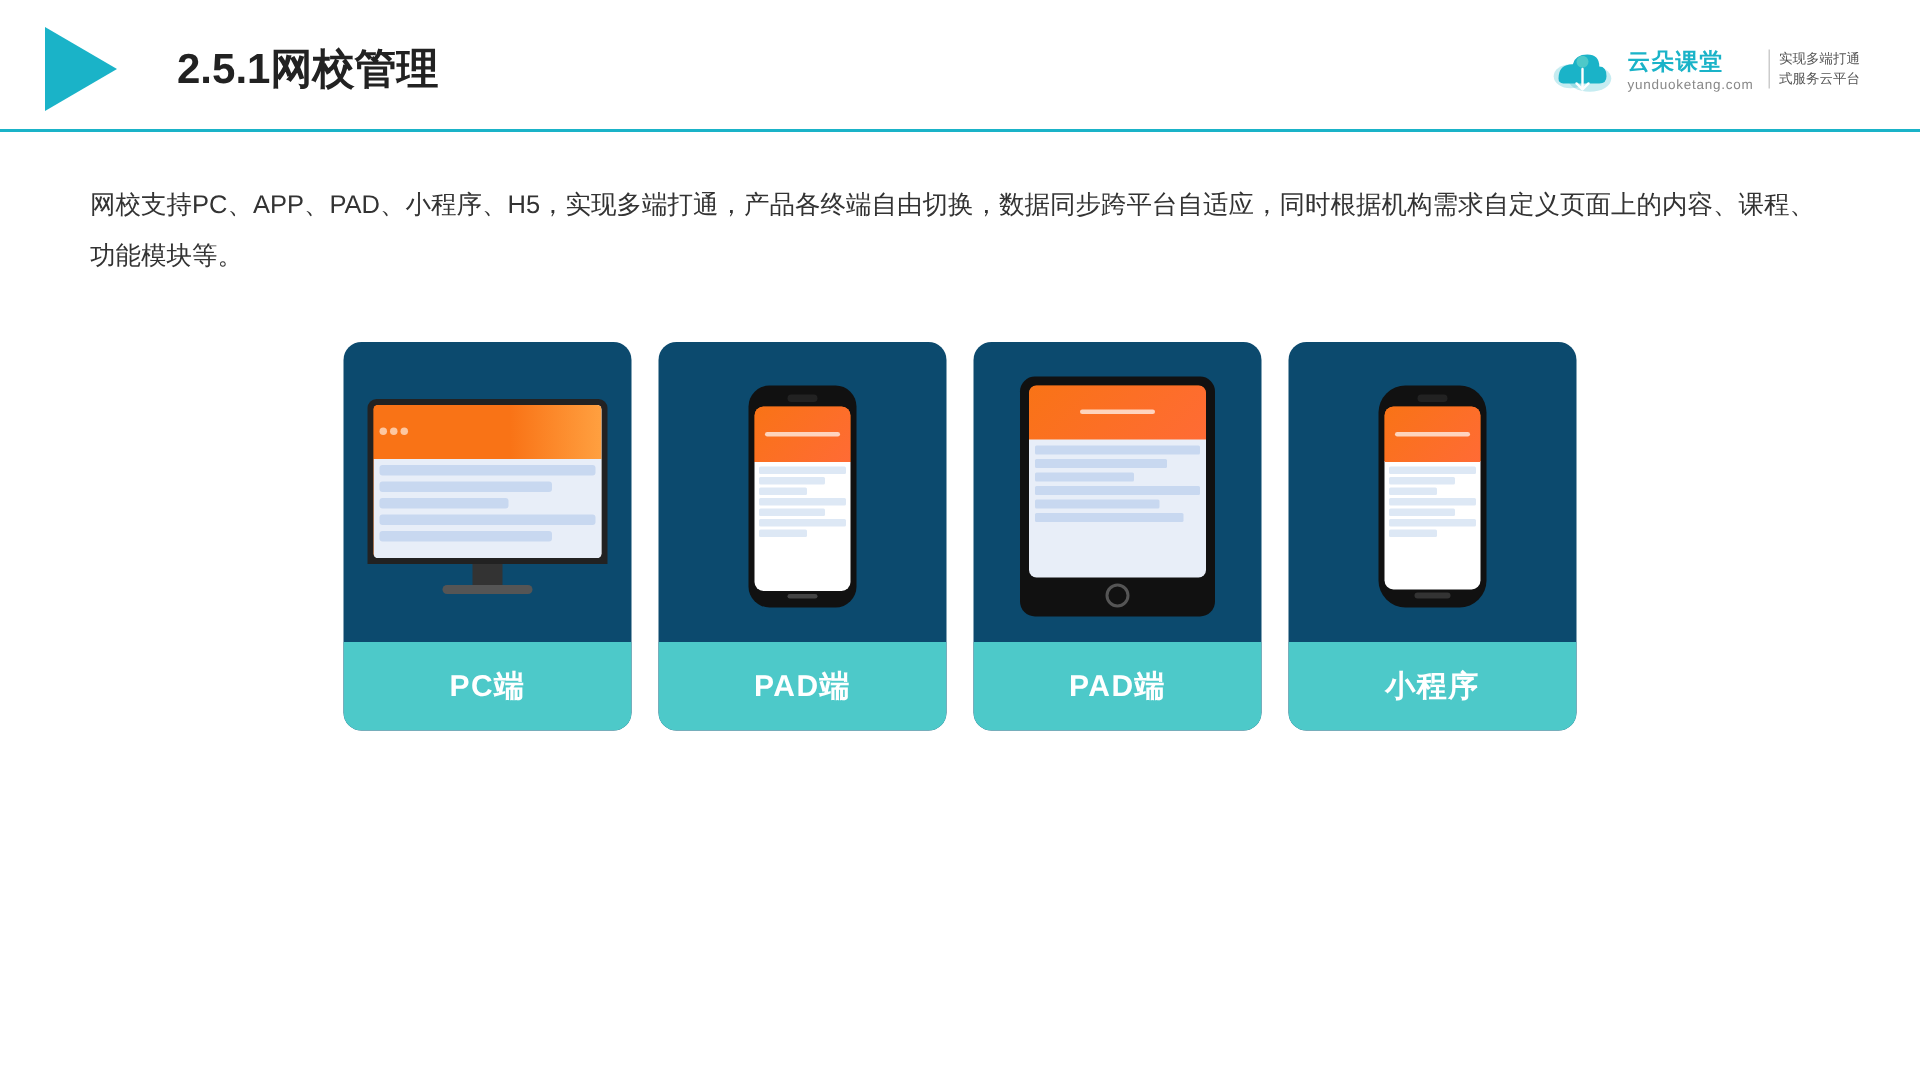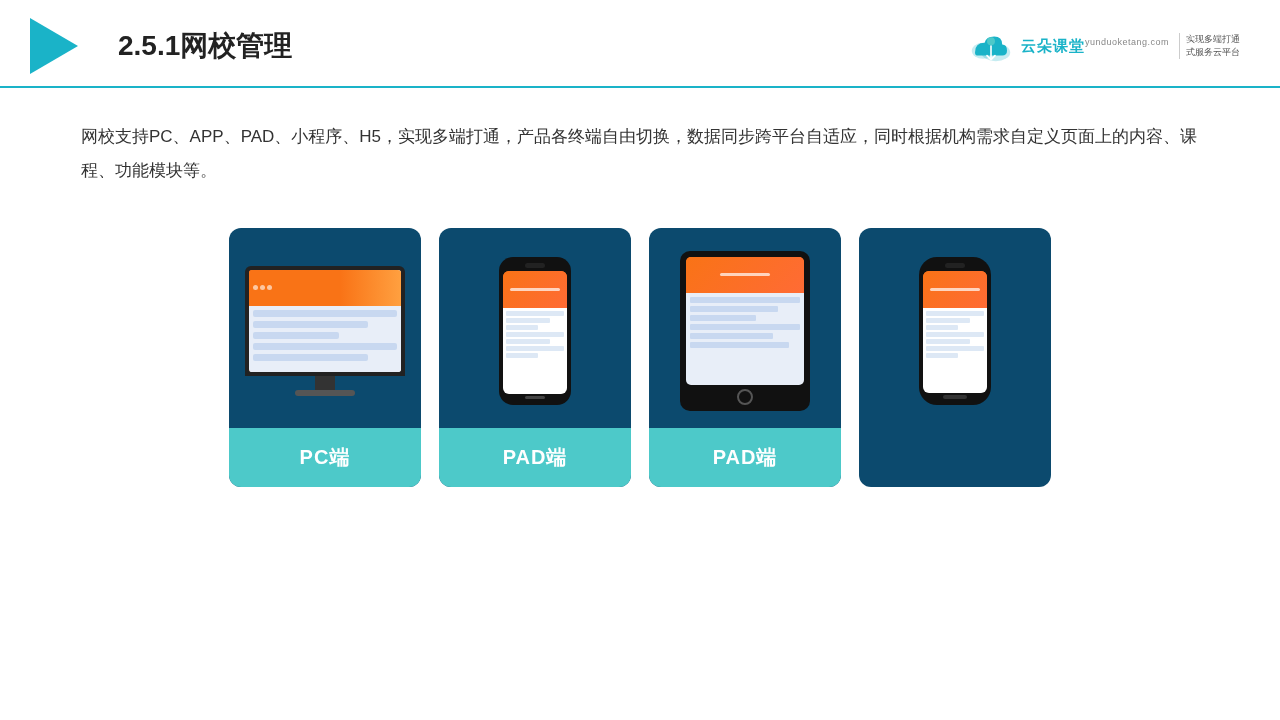--- a/index.html
+++ b/index.html
@@ -54,21 +54,21 @@
       gap: 6px;
     }
 
     .cloud-icon-svg {
       width: 48px;
       height: 36px;
     }
 
     .brand-text {
       display: flex;
-      flex-direction: row;
+      flex-direction: column;
       align-items: flex-start;
     }
 
     .brand-name {
       font-size: 15px;
       font-weight: 700;
       color: #1ab3c8;
       letter-spacing: 1px;
     }
 
@@ -83,21 +83,21 @@
       color: #555;
       line-height: 1.4;
       text-align: left;
       border-left: 1px solid #ccc;
       padding-left: 6px;
       margin-left: 4px;
     }
 
     
     .description {
-      padding: 32px 60px 20px 81px;
+      padding: 32px 60px 20px 60px;
       font-size: 17px;
       color: #333;
       line-height: 2;
     }
 
     
     .cards-container {
       display: flex;
       justify-content: center;
       gap: 18px;
@@ -446,16 +446,17 @@
             <div class="phone-bar short"></div>
             <div class="phone-bar full"></div>
             <div class="phone-bar medium"></div>
             <div class="phone-bar full"></div>
             <div class="phone-bar short"></div>
           </div>
         </div>
         <div class="phone-home" style="background:#333;border:none;width:24px;height:4px;border-radius:2px;"></div>
       </div>
     </div>
+    <div class="card-label">小程序</div>
   </div>
 
 
 </div>
 
 </body></html>

